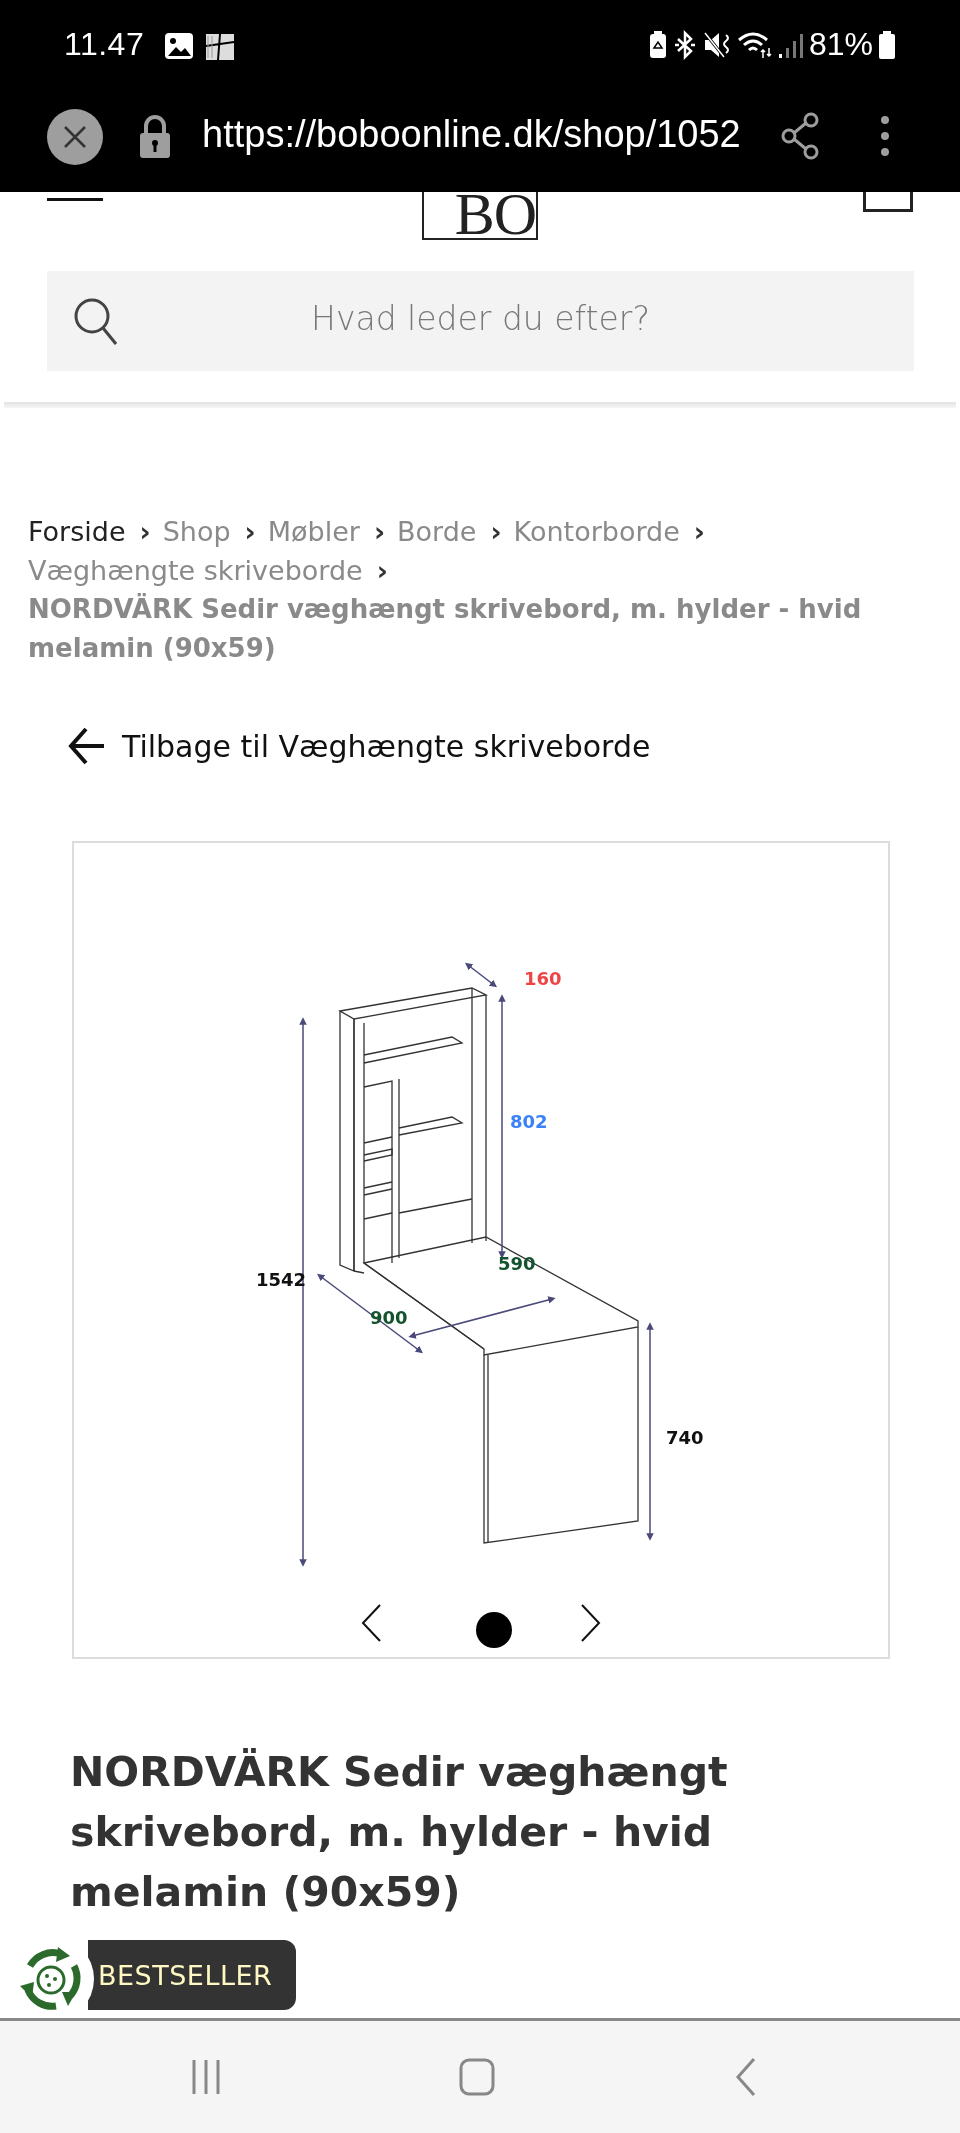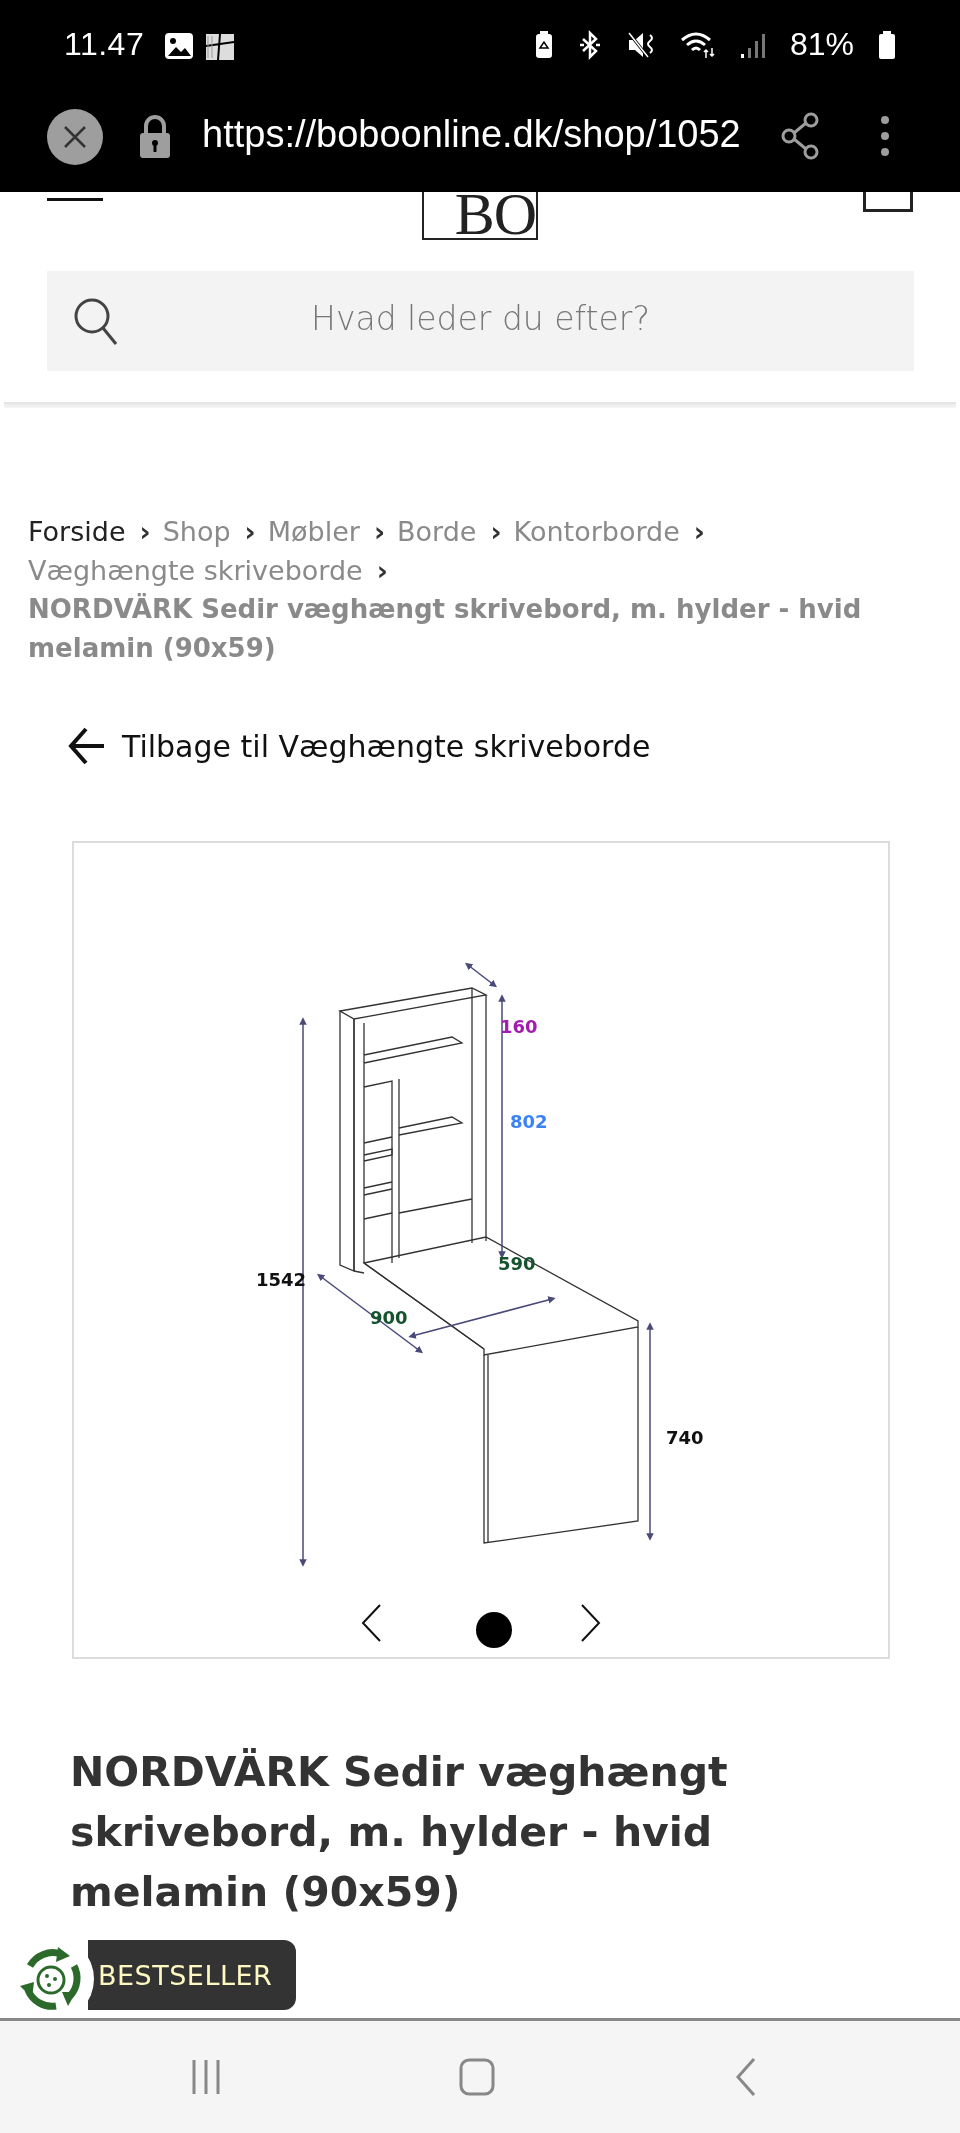--- a/index.html
+++ b/index.html
@@ -3,21 +3,21 @@
 <meta charset="utf-8">
 <style>
   * { box-sizing: border-box; margin: 0; padding: 0; }
   html, body { width: 960px; height: 2133px; overflow: hidden; background: #ffffff; }
   body { font-family: "DejaVu Sans", sans-serif; position: relative; color: #222; }
 
   
   .status-bar { position: absolute; left: 0; top: 0; width: 960px; height: 84px; background: #000; color: #fff; }
   .status-time { position: absolute; left: 64px; top: 26px; font-size: 32px; font-family: "Liberation Sans", sans-serif; letter-spacing: 0.5px; }
   .status-left-icons { position: absolute; left: 164px; top: 32px; display: flex; gap: 10px; }
-  .status-right { position: absolute; right: 64px; top: 26px; display: flex; align-items: center; gap: 24px; font-family: "Liberation Sans", sans-serif; font-size: 32px; }
+  .status-right { position: absolute; right: 64px; top: 26px; display: flex; align-items: center; gap: 5px; font-family: "Liberation Sans", sans-serif; font-size: 32px; }
   .status-right svg { display: block; }
 
   
   .url-bar { position: absolute; left: 0; top: 84px; width: 960px; height: 108px; background: #000; }
   .url-close { position: absolute; left: 47px; top: 109px; width: 56px; height: 56px; border-radius: 50%; background: #9e9e9e; display:flex; align-items:center; justify-content:center; }
   .url-lock { position: absolute; left: 138px; top: 114px; }
   .url-text { position: absolute; left: 202px; top: 113px; width: 544px; overflow: hidden; white-space: nowrap; color: #fff; font-family: "Liberation Sans", sans-serif; font-size: 38px; }
   .url-share { position: absolute; left: 780px; top: 112px; }
   .url-more { position: absolute; left: 870px; top: 112px; }
 
@@ -207,21 +207,21 @@
     </g>
     <g stroke="#4a4a7a" stroke-width="1.5" fill="none">
       <line x1="229" y1="178" x2="229" y2="720" marker-start="url(#arr)" marker-end="url(#arr)"></line>
       <line x1="428" y1="155" x2="428" y2="412" marker-start="url(#arr)" marker-end="url(#arr)"></line>
       <line x1="394" y1="122" x2="420" y2="142" marker-start="url(#arr)" marker-end="url(#arr)"></line>
       <line x1="246" y1="433" x2="346" y2="508" marker-start="url(#arr)" marker-end="url(#arr)"></line>
       <line x1="338" y1="493" x2="478" y2="456" marker-start="url(#arr)" marker-end="url(#arr)"></line>
       <line x1="576" y1="483" x2="576" y2="694" marker-start="url(#arr)" marker-end="url(#arr)"></line>
     </g>
   </svg>
-  <span style="position:absolute;left:426px;top:125px;font-size:18px;font-weight:bold;color:#a21caf;margin-top:48px;">160</span>
+  <span style="position:absolute;left:450px;top:125px;font-size:18px;font-weight:bold;color:#ef4444;">160</span>
   <span style="position:absolute;left:436px;top:268px;font-size:18px;font-weight:bold;color:#3b82f6;">802</span>
   <span style="position:absolute;left:182px;top:426px;font-size:18px;font-weight:bold;color:#111;">1542</span>
   <span style="position:absolute;left:424px;top:410px;font-size:18px;font-weight:bold;color:#14532d;">590</span>
   <span style="position:absolute;left:296px;top:464px;font-size:18px;font-weight:bold;color:#14532d;">900</span>
   <span style="position:absolute;left:592px;top:584px;font-size:18px;font-weight:bold;color:#111;">740</span>
 
   <svg class="carousel-prev" width="22" height="40" viewBox="0 0 22 40">
     <path d="M20 2 L3 20 L20 38" stroke="#111" stroke-width="2" fill="none"></path>
   </svg>
   <div class="carousel-dot"></div>

